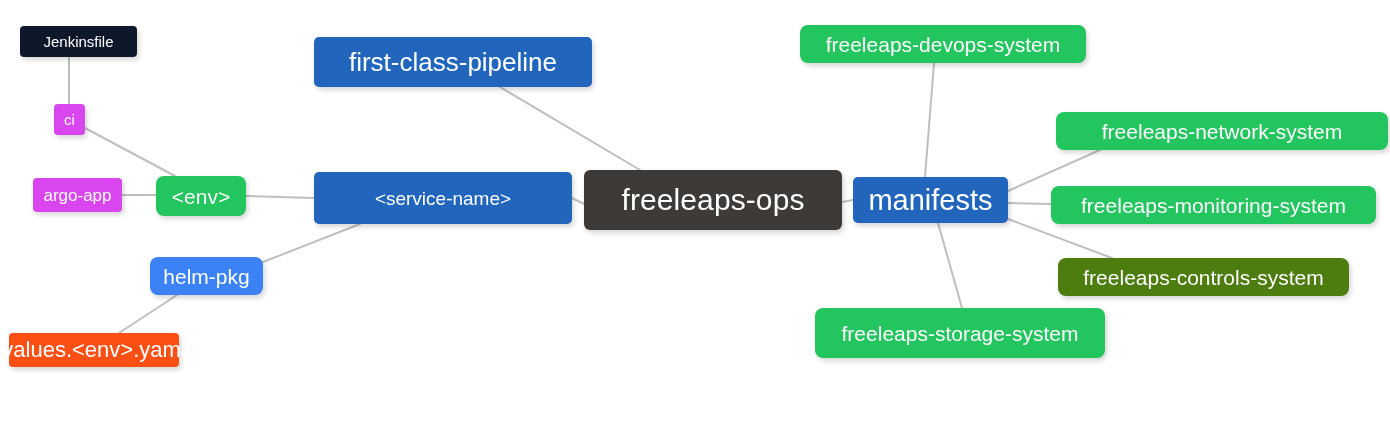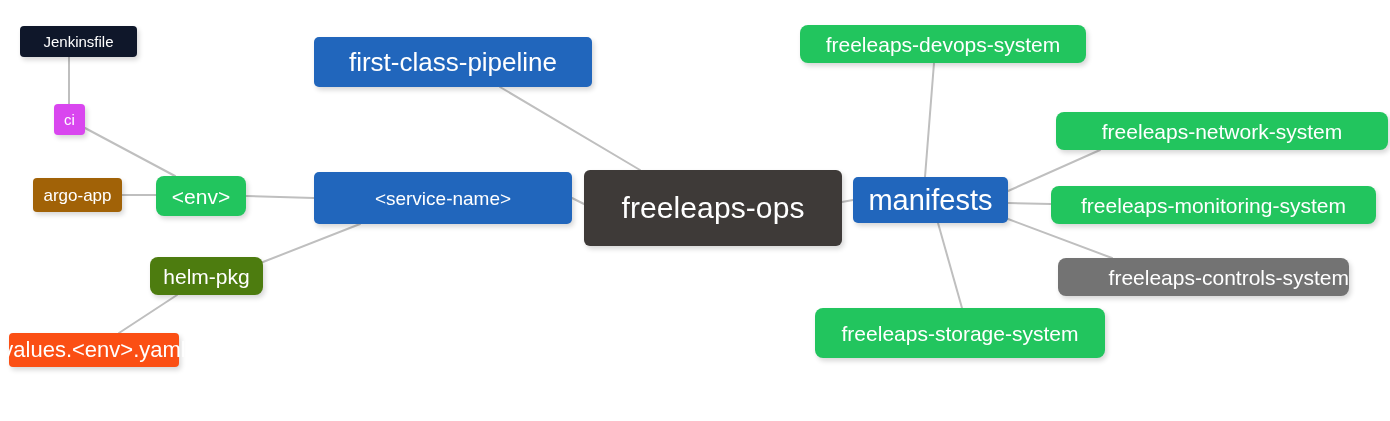--- a/index.html
+++ b/index.html
@@ -69,59 +69,59 @@
       <line x1="156" y1="195" x2="122" y2="195" stroke="#bfbfbf"></line>
       <line x1="69" y1="104" x2="69" y2="57" stroke="#bfbfbf"></line>
       <line x1="177" y1="295" x2="119" y2="333" stroke="#bfbfbf"></line>
       <line x1="925" y1="177" x2="934" y2="63" stroke="#bfbfbf"></line>
       <line x1="1008" y1="191" x2="1100" y2="150" stroke="#bfbfbf"></line>
       <line x1="1008" y1="203" x2="1051" y2="204" stroke="#bfbfbf"></line>
       <line x1="1008" y1="219" x2="1112" y2="258" stroke="#bfbfbf"></line>
       <line x1="938" y1="223" x2="962" y2="308" stroke="#bfbfbf"></line>
     </svg>
   <div id="node-layer">
-      <div class="node lvl-root" style="left: 584px; top: 170px; width: 258px; height: 76px; background: rgb(62, 58, 56); font-size: 30px;">
+      <div class="node lvl-root" style="left: 584px; top: 170px; width: 258px; height: 60px; background: rgb(62, 58, 56); font-size: 30px;">
         <span class="node-label">freeleaps-ops</span>
       </div>
       <div class="node lvl-1" style="left: 314px; top: 172px; width: 258px; height: 52px; background: rgb(33, 102, 188); font-size: 19px;">
         <span class="node-label">&lt;service-name&gt;</span>
       </div>
       <div class="node lvl-1" style="left: 853px; top: 177px; width: 155px; height: 46px; background: rgb(33, 102, 188); font-size: 29px;">
         <span class="node-label">manifests</span>
       </div>
       <div class="node lvl-1" style="left: 314px; top: 37px; width: 278px; height: 50px; background: rgb(33, 102, 188); font-size: 26px;">
         <span class="node-label">first-class-pipeline</span>
       </div>
       <div class="node lvl-2" style="left: 156px; top: 176px; width: 90px; height: 40px; background: rgb(34, 197, 94); font-size: 21px;">
         <span class="node-label">&lt;env&gt;</span>
       </div>
-      <div class="node lvl-2" style="left: 150px; top: 257px; width: 113px; height: 38px; background: #4d7c0f; font-size: 21px; text-align: center;">
+      <div class="node lvl-2" style="left: 150px; top: 257px; width: 113px; height: 38px; background: #3b82f6; font-size: 21px; text-align: center;">
         <span class="node-label">helm-pkg</span>
       </div>
       <div class="node lvl-3" style="left: 54px; top: 104px; width: 31px; height: 31px; background: #d946ef; font-size: 15px;">
         <span class="node-label">ci</span>
       </div>
       <div class="node lvl-3" style="left: 20px; top: 26px; width: 117px; height: 31px; background: #0f172a; font-size: 15px;">
         <span class="node-label">Jenkinsfile</span>
       </div>
-      <div class="node lvl-3" style="left: 33px; top: 178px; width: 89px; height: 34px; background: #a16207; font-size: 17px;">
+      <div class="node lvl-3" style="left: 33px; top: 178px; width: 89px; height: 34px; background: #d946ef; font-size: 17px;">
         <span class="node-label">argo-app</span>
       </div>
       <div class="node lvl-3" style="left: 9px; top: 333px; width: 170px; height: 34px; background: rgb(251, 79, 20); font-size: 22px;">
         <span class="node-label">values.&lt;env&gt;.yaml</span>
       </div>
       <div class="node lvl-2" style="left: 800px; top: 25px; width: 286px; height: 38px; background: rgb(34, 197, 94); font-size: 21px;">
         <span class="node-label">freeleaps-devops-system</span>
       </div>
       <div class="node lvl-2" style="left: 1056px; top: 112px; width: 332px; height: 38px; background: rgb(34, 197, 94); font-size: 21px;">
         <span class="node-label">freeleaps-network-system</span>
       </div>
       <div class="node lvl-2" style="left: 1051px; top: 186px; width: 325px; height: 38px; background: rgb(34, 197, 94); font-size: 21px;">
         <span class="node-label">freeleaps-monitoring-system</span>
       </div>
-      <div class="node lvl-2" style="left: 1058px; top: 258px; width: 291px; height: 38px; background: #737373; font-size: 21px; justify-content: flex-end;">
+      <div class="node lvl-2" style="left: 1058px; top: 258px; width: 291px; height: 38px; background: #4d7c0f; font-size: 21px;">
         <span class="node-label">freeleaps-controls-system</span>
       </div>
       <div class="node lvl-2" style="left: 815px; top: 308px; width: 290px; height: 50px; background: rgb(34, 197, 94); font-size: 21px;">
         <span class="node-label">freeleaps-storage-system</span>
       </div>
     </div>
 </div>
 
 </body></html>

